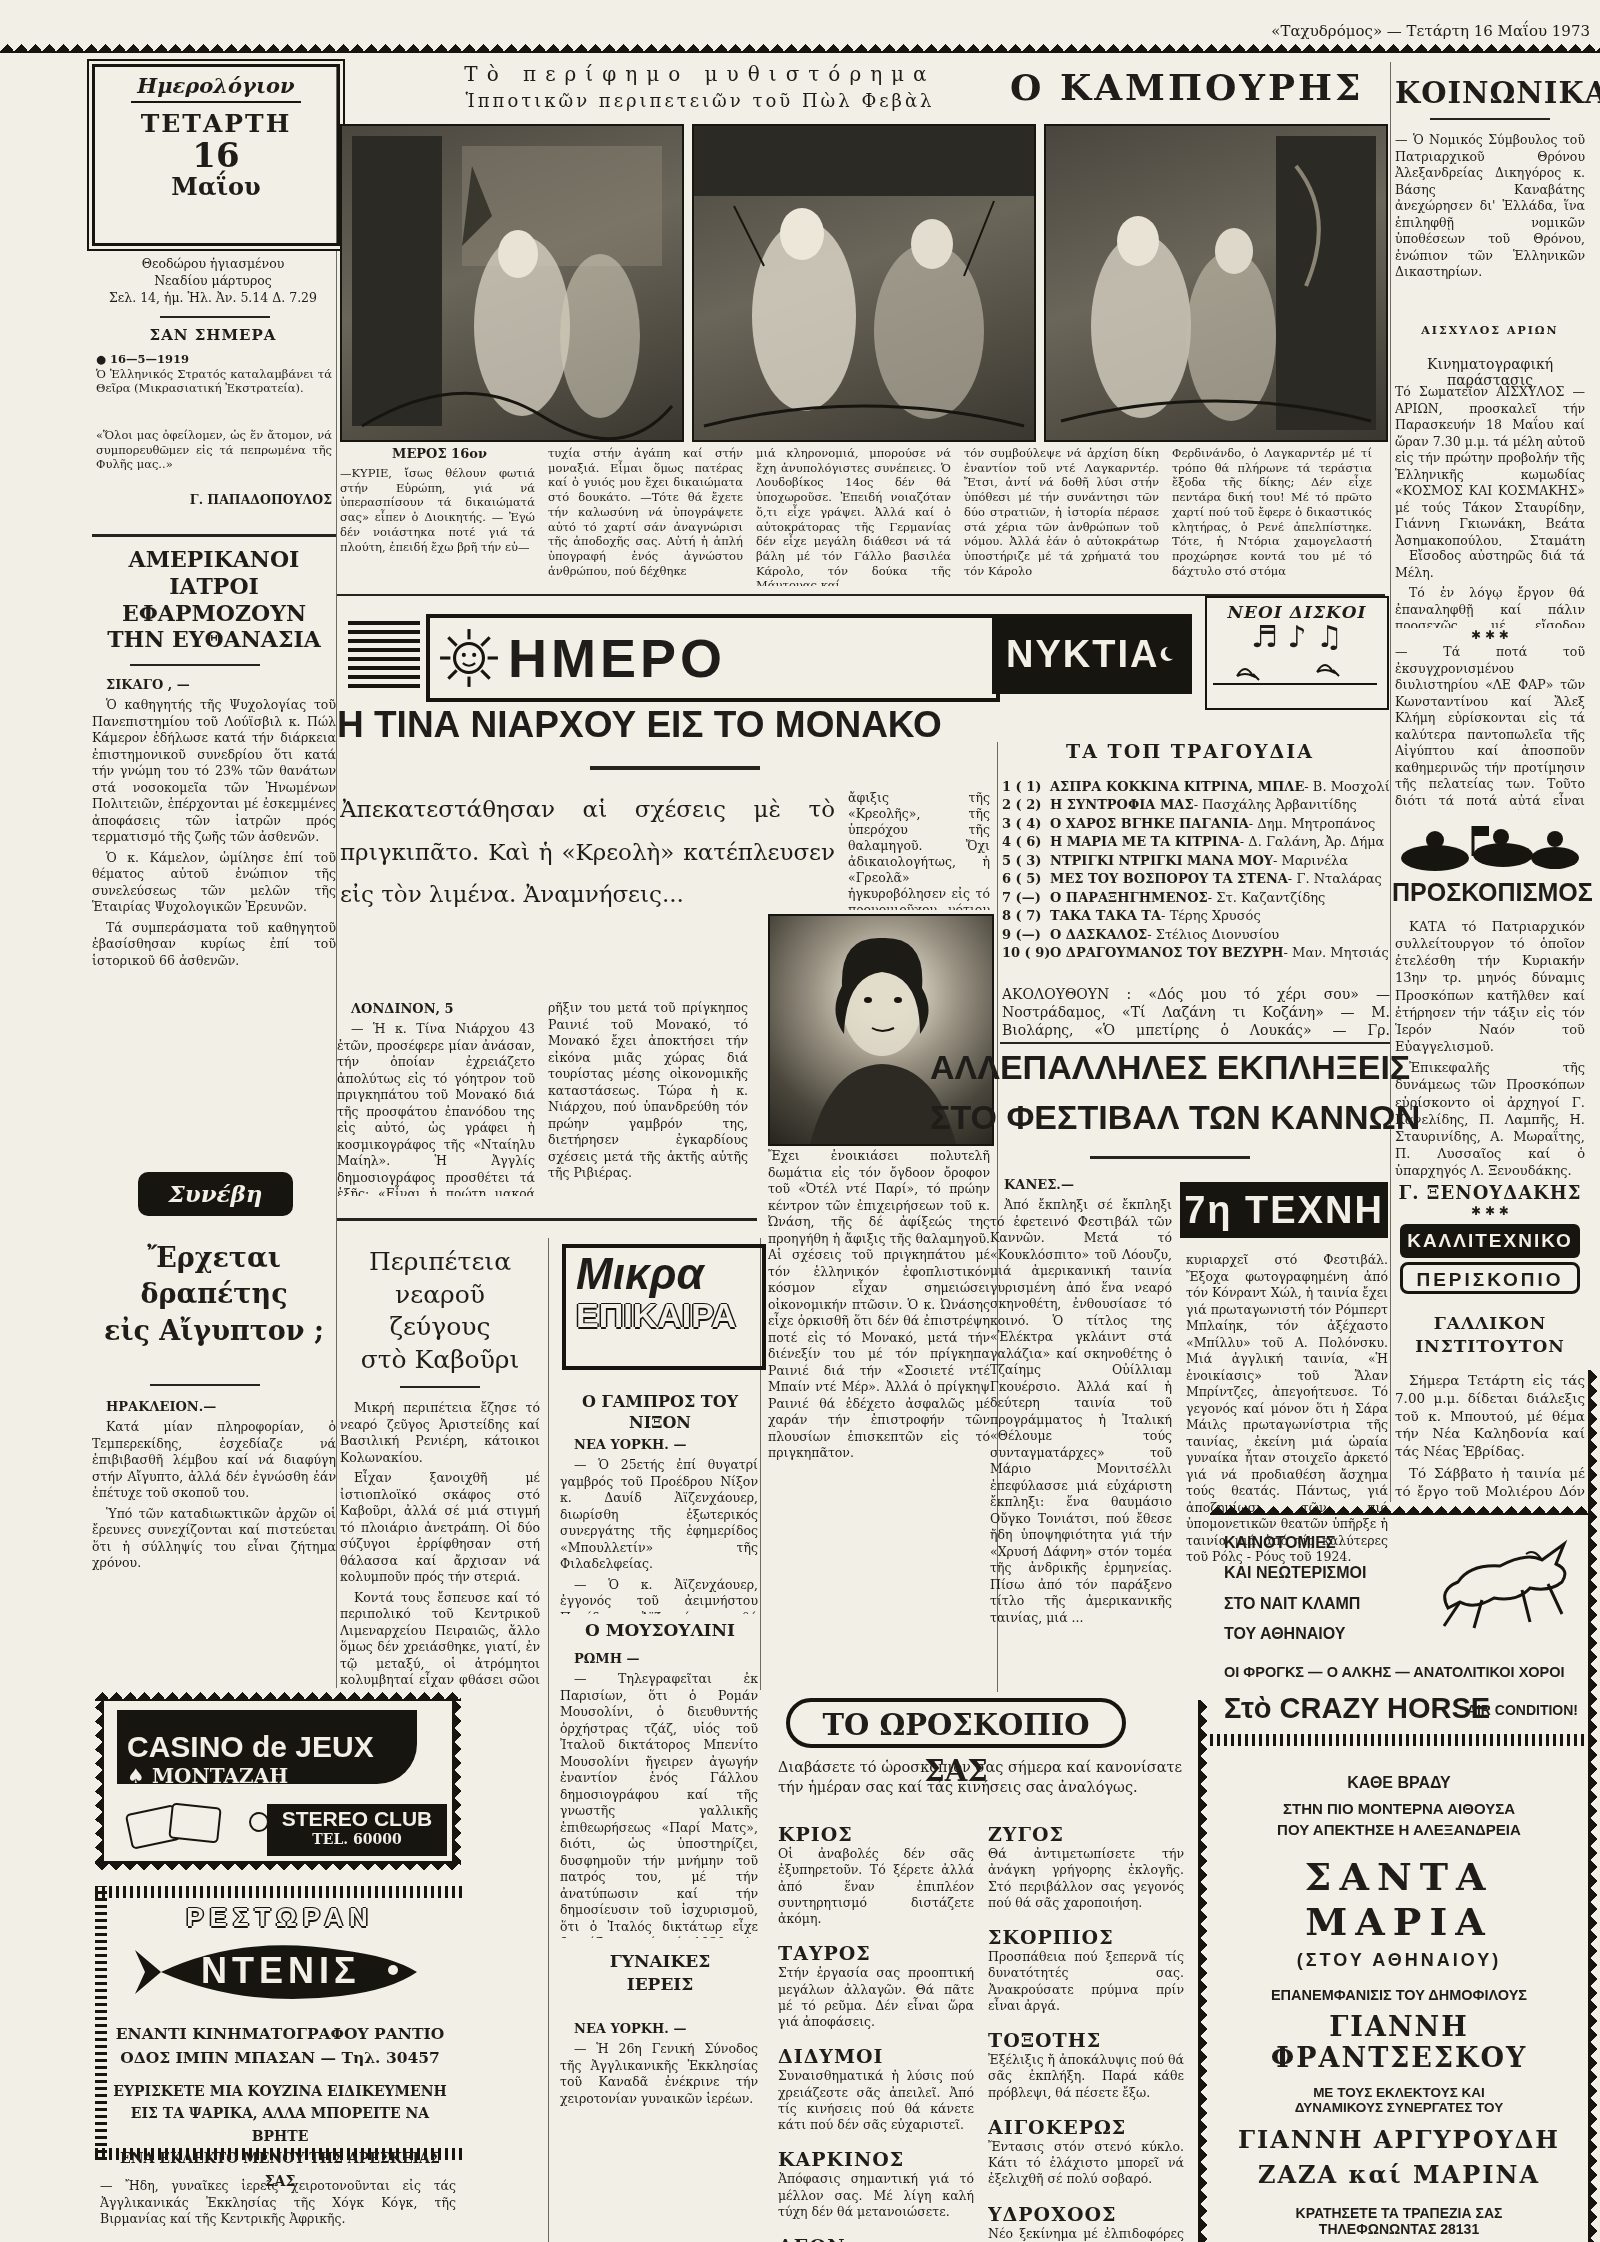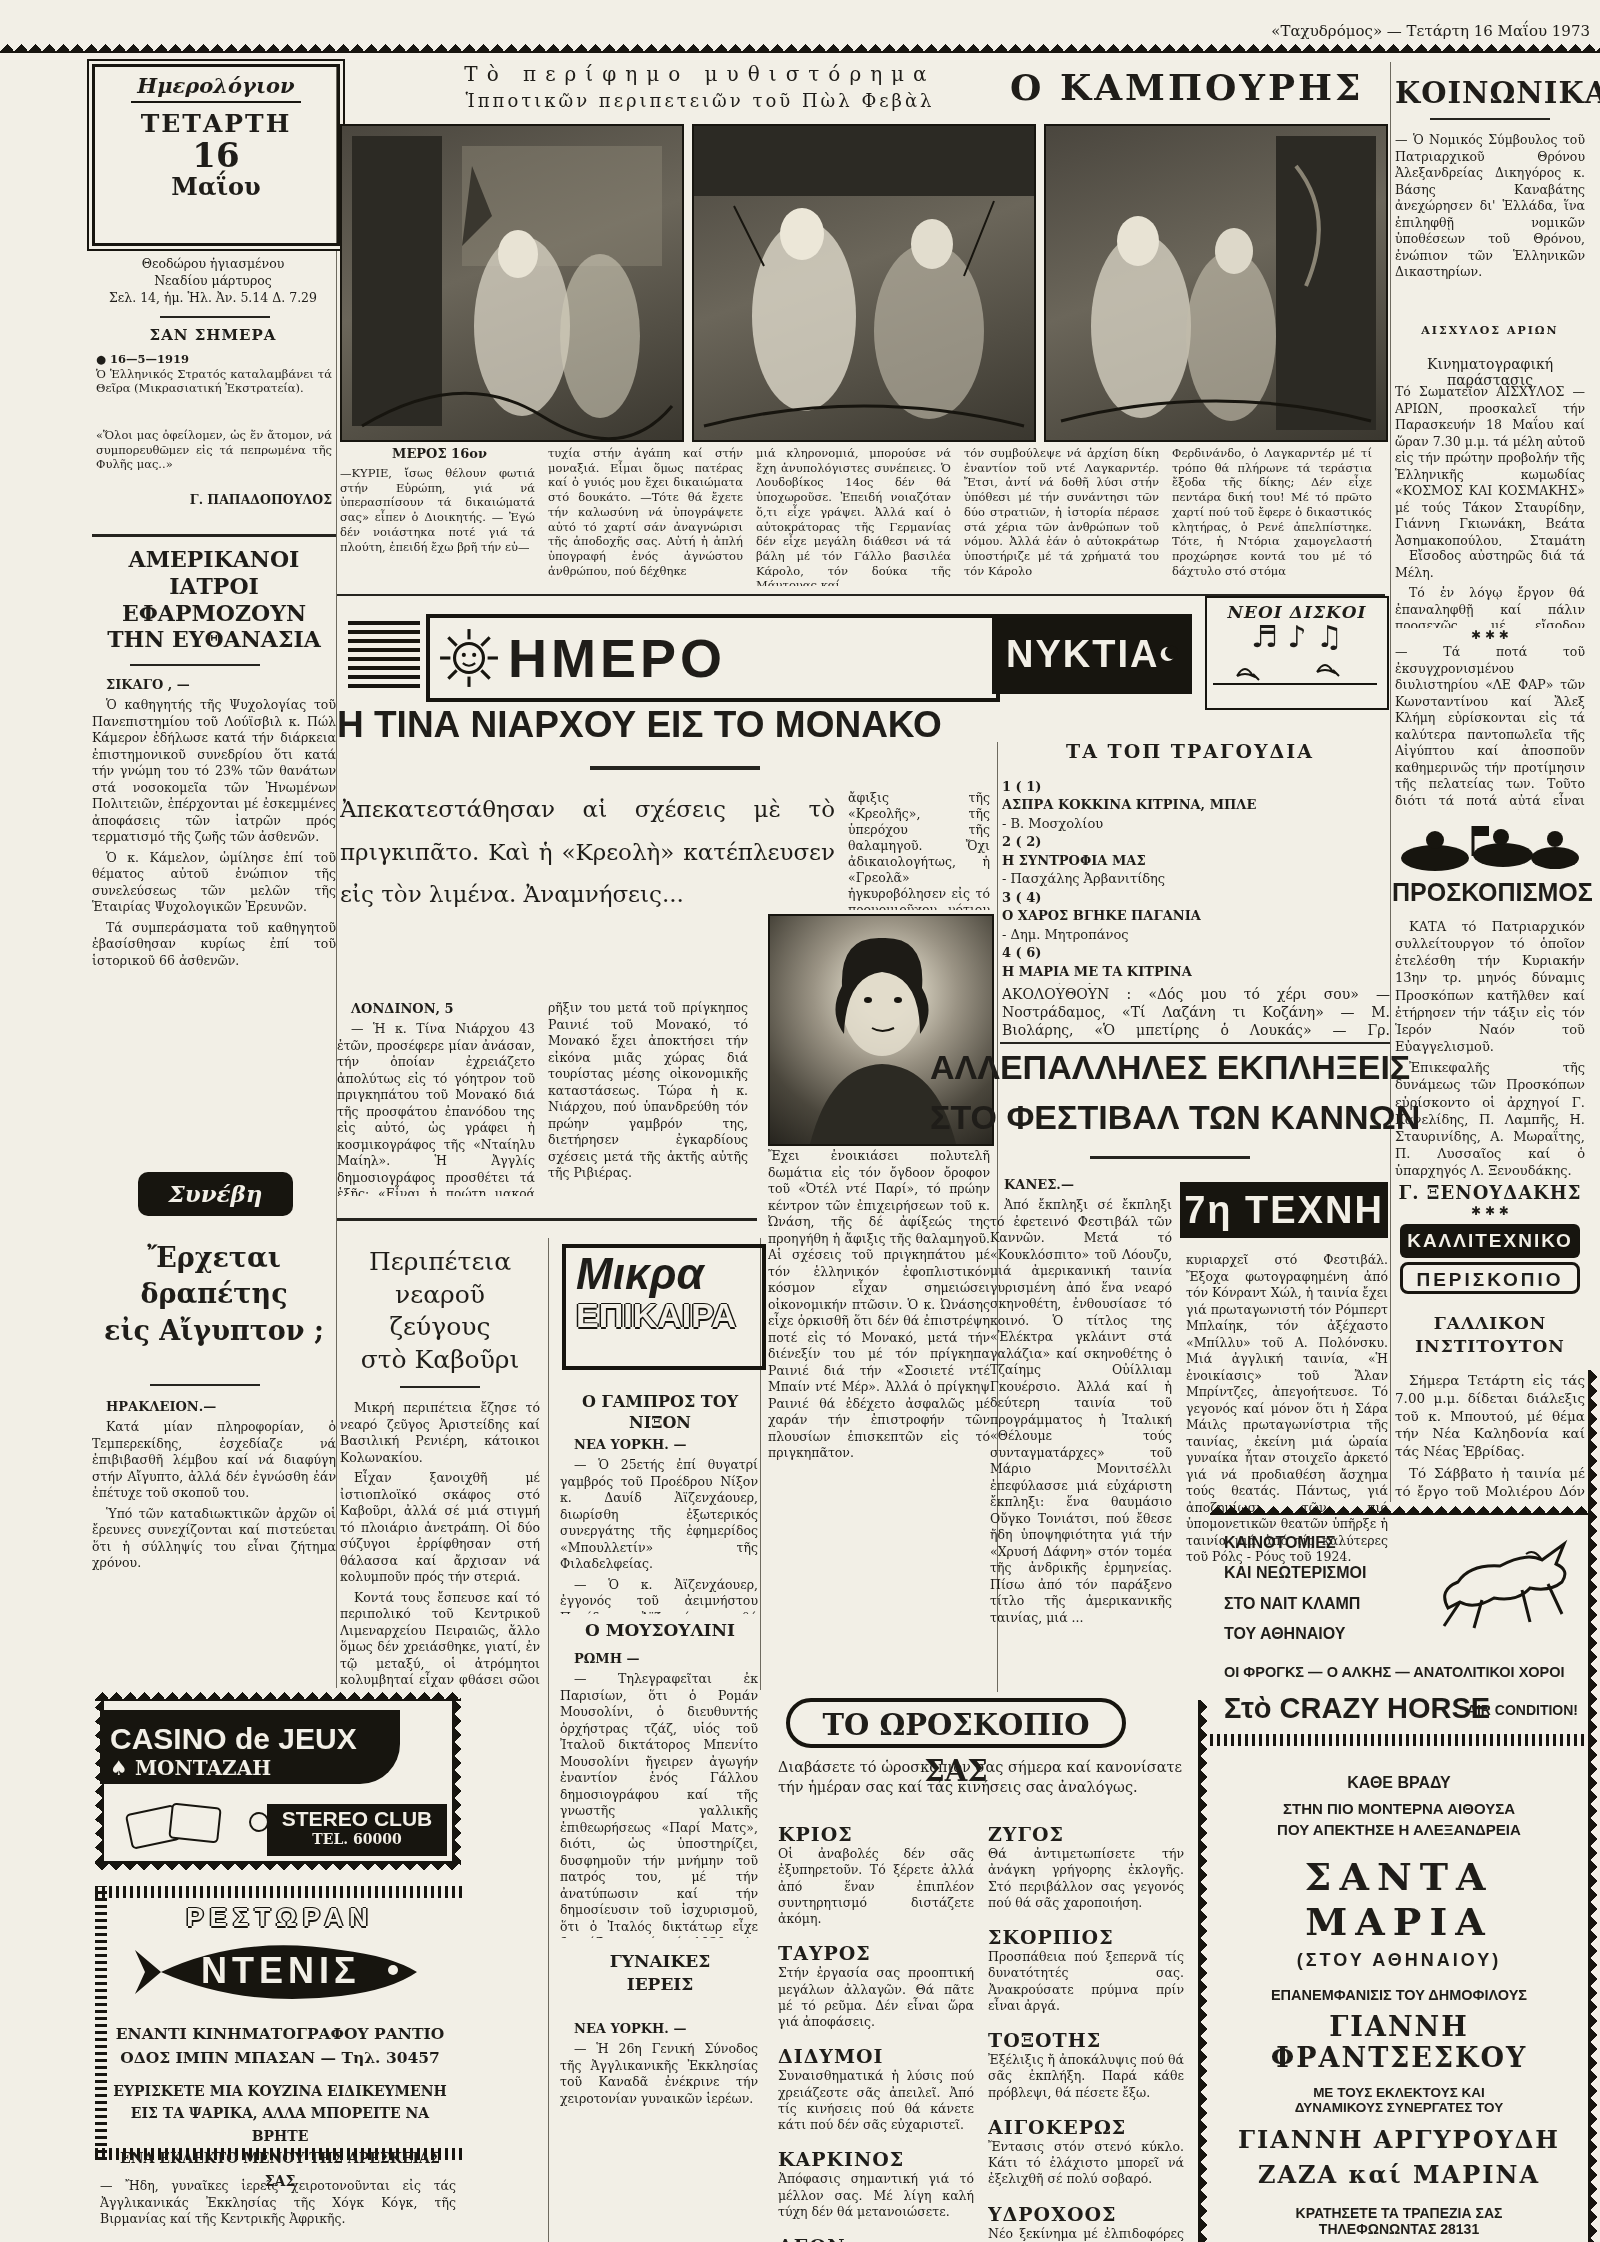--- a/index.html
+++ b/index.html
@@ -21,21 +21,21 @@
   .vrule{width:1px;background:#6e6a5f;}
   .zz-h{height:9px;background:conic-gradient(from 135deg at 50% 0,#17150f 90deg,transparent 0) 0 0/14px 9px repeat-x;}
   .zz-h-up{height:9px;background:conic-gradient(from -45deg at 50% 100%,#17150f 90deg,transparent 0) 0 0/14px 9px repeat-x;}
   .zz-v{width:9px;background:conic-gradient(from 45deg at 0 50%,#17150f 90deg,transparent 0) 0 0/9px 14px repeat-y;}
   .zz-v-l{width:9px;background:conic-gradient(from 225deg at 100% 50%,#17150f 90deg,transparent 0) 0 0/9px 14px repeat-y;}
   .tick-h{height:12px;background:repeating-linear-gradient(90deg,#17150f 0 3px,transparent 3px 7px);}
   .tick-v{width:12px;background:repeating-linear-gradient(0deg,#17150f 0 3px,transparent 3px 7px);}
   .panel{background:linear-gradient(160deg,#4a463e,#6b665a 45%,#3a372f);border:2px solid #17150f;}
   .outline-txt{color:#f2efe6;text-shadow:-1.5px 0 #17150f,1.5px 0 #17150f,0 -1.5px #17150f,0 1.5px #17150f;}
   .blackbox{background:#17150f;color:#f2efe6;}
-  .song-row{display:flex;font-size:13px;line-height:1.42;white-space:nowrap;overflow:hidden;flex-direction:column;}
+  .song-row{display:flex;font-size:13px;line-height:1.42;white-space:nowrap;overflow:hidden;}
   .song-pos{width:48px;flex:none;font-weight:bold;}
   .song-title{font-weight:bold;}
   .song-artist{font-weight:normal;}
   .sign{font-weight:bold;font-size:19px;letter-spacing:1px;margin:15px 0 1px 0;}
   .sign-text{font-size:12.5px;line-height:1.3;text-align:justify;margin:0;}
   .ovh{overflow:hidden;}
 </style>
 </head>
 <body>
 
@@ -384,21 +384,21 @@
     <div class="sign">ΙΧΘΥΕΣ</div>
       <p class="sign-text">Τό θάρρος δέν ἀρκεῖ γιά τή νέα κατάστασι πού θά βρῆτε. Χρειάζονται εὐελιξία καί διπλωματικότης.</p>
   </div>
   <div class="abs zz-v-l" style="left:1198px;top:1700px;height:542px;"></div>
 
   <div class="abs" style="left:95px;top:1692px;width:366px;height:178px;">
     <div class="abs zz-h" style="left:0;top:0;width:366px;"></div>
     <div class="abs zz-h-up" style="left:0;bottom:0;width:366px;"></div>
     <div class="abs zz-v" style="left:0;top:8px;height:162px;"></div>
     <div class="abs zz-v-l" style="right:0;top:8px;height:162px;"></div>
-    <div class="abs blackbox" style="left:5px;top:18px;width:300px;height:74px;border-radius:0 0 40px 0;padding:12px 10px;box-sizing:border-box;">
+    <div class="abs blackbox" style="left:22px;top:18px;width:300px;height:74px;border-radius:0 0 40px 0;padding:20px 10px;box-sizing:border-box;">
       <div class="headline-sans" style="font-size:30px;">CASINO de JEUX</div>
       <div style="font-size:20px;font-weight:bold;">
         <span>♠</span>
         <span>MONTAZAH</span>
       </div>
     </div>
     <svg class="abs" style="left:24px;top:100px;" width="200" height="62" viewBox="0 0 200 62">
       <rect x="10" y="18" width="48" height="34" rx="4" transform="rotate(-12 34 35)" fill="#f2efe6" stroke="#17150f" stroke-width="2"></rect>
       <rect x="52" y="14" width="48" height="34" rx="4" transform="rotate(6 76 31)" fill="#f2efe6" stroke="#17150f" stroke-width="2"></rect>
       <circle cx="140" cy="30" r="9" fill="none" stroke="#17150f" stroke-width="2"></circle>

